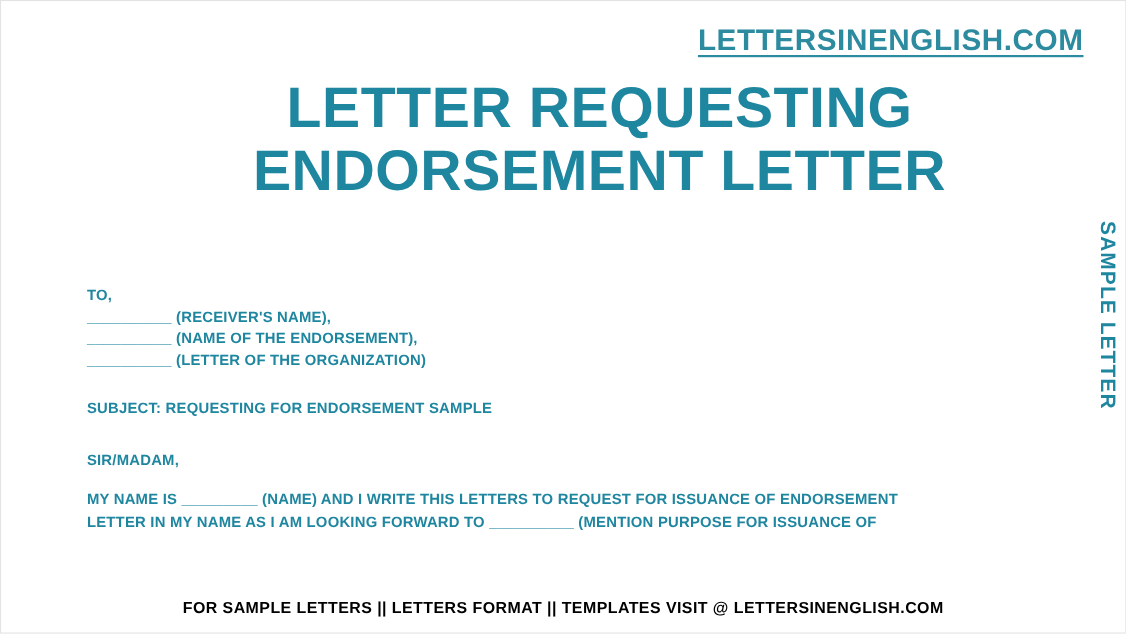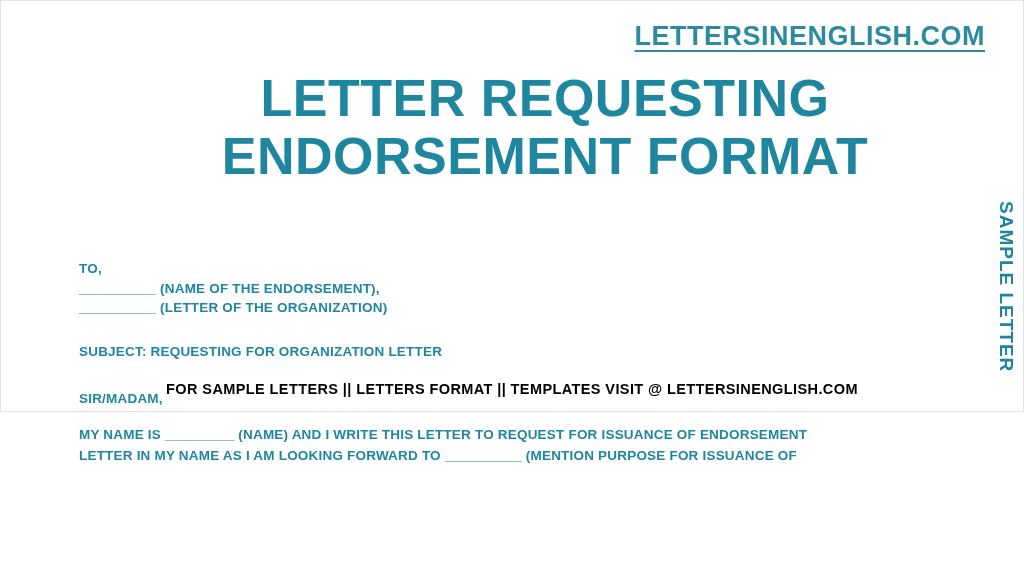--- a/index.html
+++ b/index.html
@@ -9,21 +9,21 @@
   }
   body {
     width: 1024px;
     height: 576px;
     font-family: "Liberation Sans", sans-serif;
     overflow: hidden;
   }
   .page {
     position: relative;
     width: 1024px;
-    height: 412px;
+    height: 576px;
     background: #ffffff;
     box-sizing: border-box;
     border: 1px solid #e3e3e3;
   }
 
   
   .site-name {
     position: absolute;
     top: 20px;
     right: 38px;
@@ -109,44 +109,45 @@
 </style>
 </head>
 <body>
 
 <div class="page">
 
   <div class="site-name">LETTERSINENGLISH.COM</div>
 
   <div class="title-block">
     <span class="title-line">LETTER REQUESTING</span>
-    <span class="title-line">ENDORSEMENT FORMAT</span>
+    <span class="title-line">ENDORSEMENT LETTER</span>
   </div>
 
   <div class="vertical-label">SAMPLE LETTER</div>
 
   <div class="letter">
 
     <div class="para tight">
       <span class="line">TO,</span>
+      <span class="line">__________ (RECEIVER'S NAME),</span>
       <span class="line">__________ (NAME OF THE ENDORSEMENT),</span>
       <span class="line">__________ (LETTER OF THE ORGANIZATION)</span>
     </div>
 
 
     <div class="para" style="margin-top:24px;">
-      <span class="line">SUBJECT: REQUESTING FOR ORGANIZATION LETTER</span>
+      <span class="line">SUBJECT: REQUESTING FOR ENDORSEMENT SAMPLE</span>
     </div>
 
     <div class="para" style="margin-top:28px;">
       <span class="line">SIR/MADAM,</span>
     </div>
 
     <div class="para body-para">
-      <span class="line">MY NAME IS _________ (NAME) AND I WRITE THIS LETTER TO REQUEST FOR ISSUANCE OF ENDORSEMENT</span>
+      <span class="line">MY NAME IS _________ (NAME) AND I WRITE THIS LETTERS TO REQUEST FOR ISSUANCE OF ENDORSEMENT</span>
       <span class="line">LETTER IN MY NAME AS I AM LOOKING FORWARD TO __________ (MENTION PURPOSE FOR ISSUANCE OF</span>
     </div>
 
   </div>
 
   <div class="footer">FOR SAMPLE LETTERS || LETTERS FORMAT || TEMPLATES VISIT @ LETTERSINENGLISH.COM</div>
 
 </div>
 
 </body></html>

